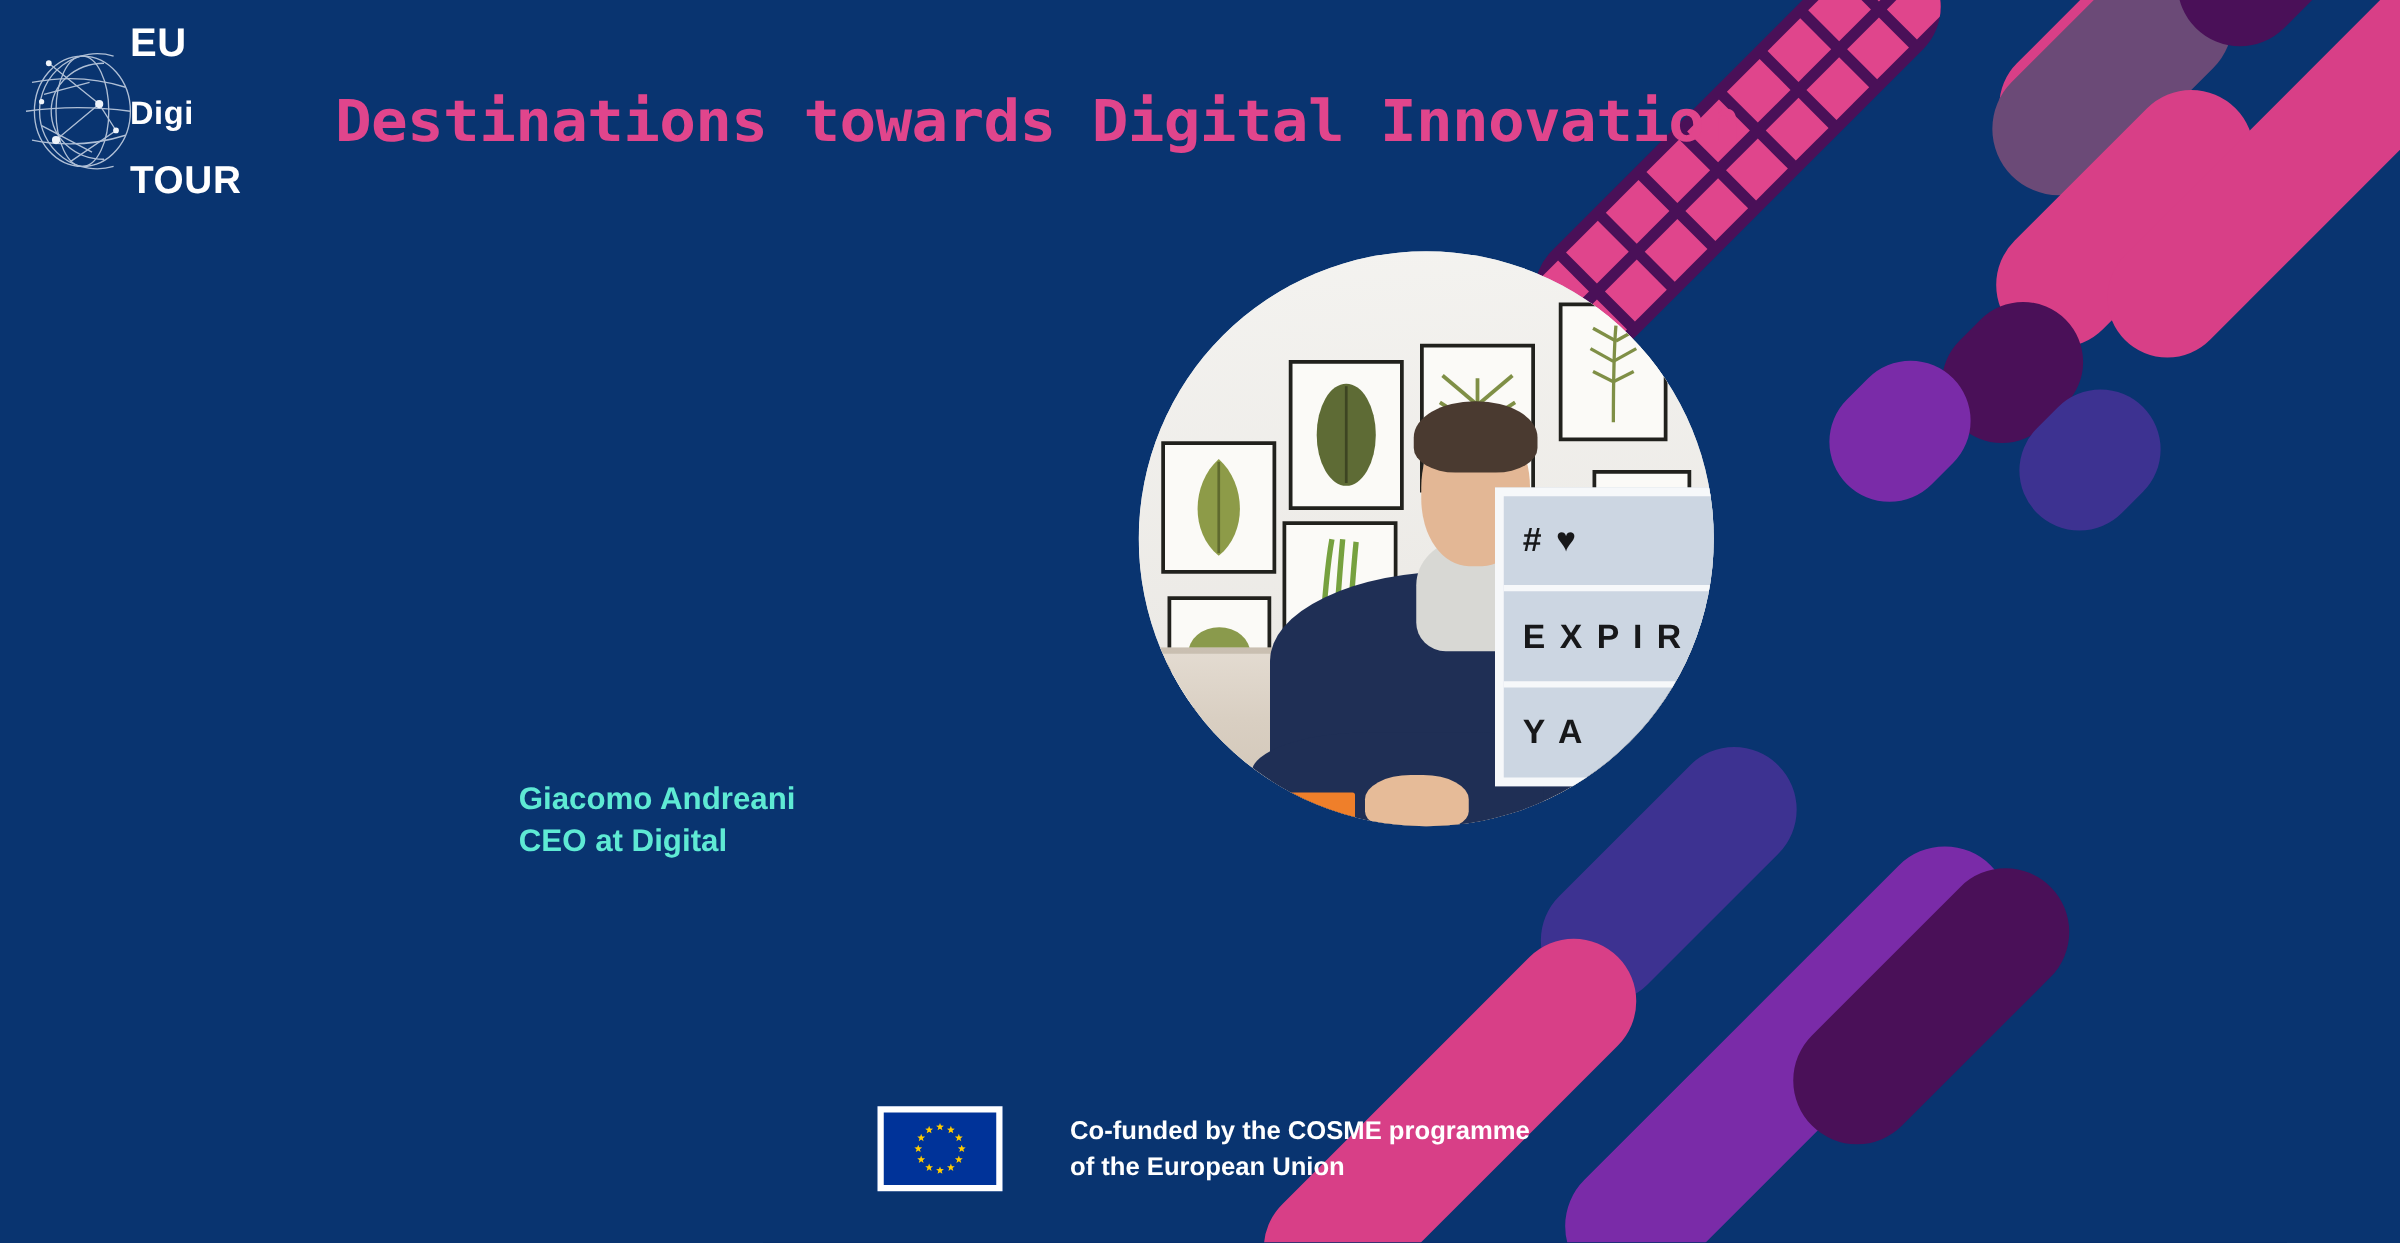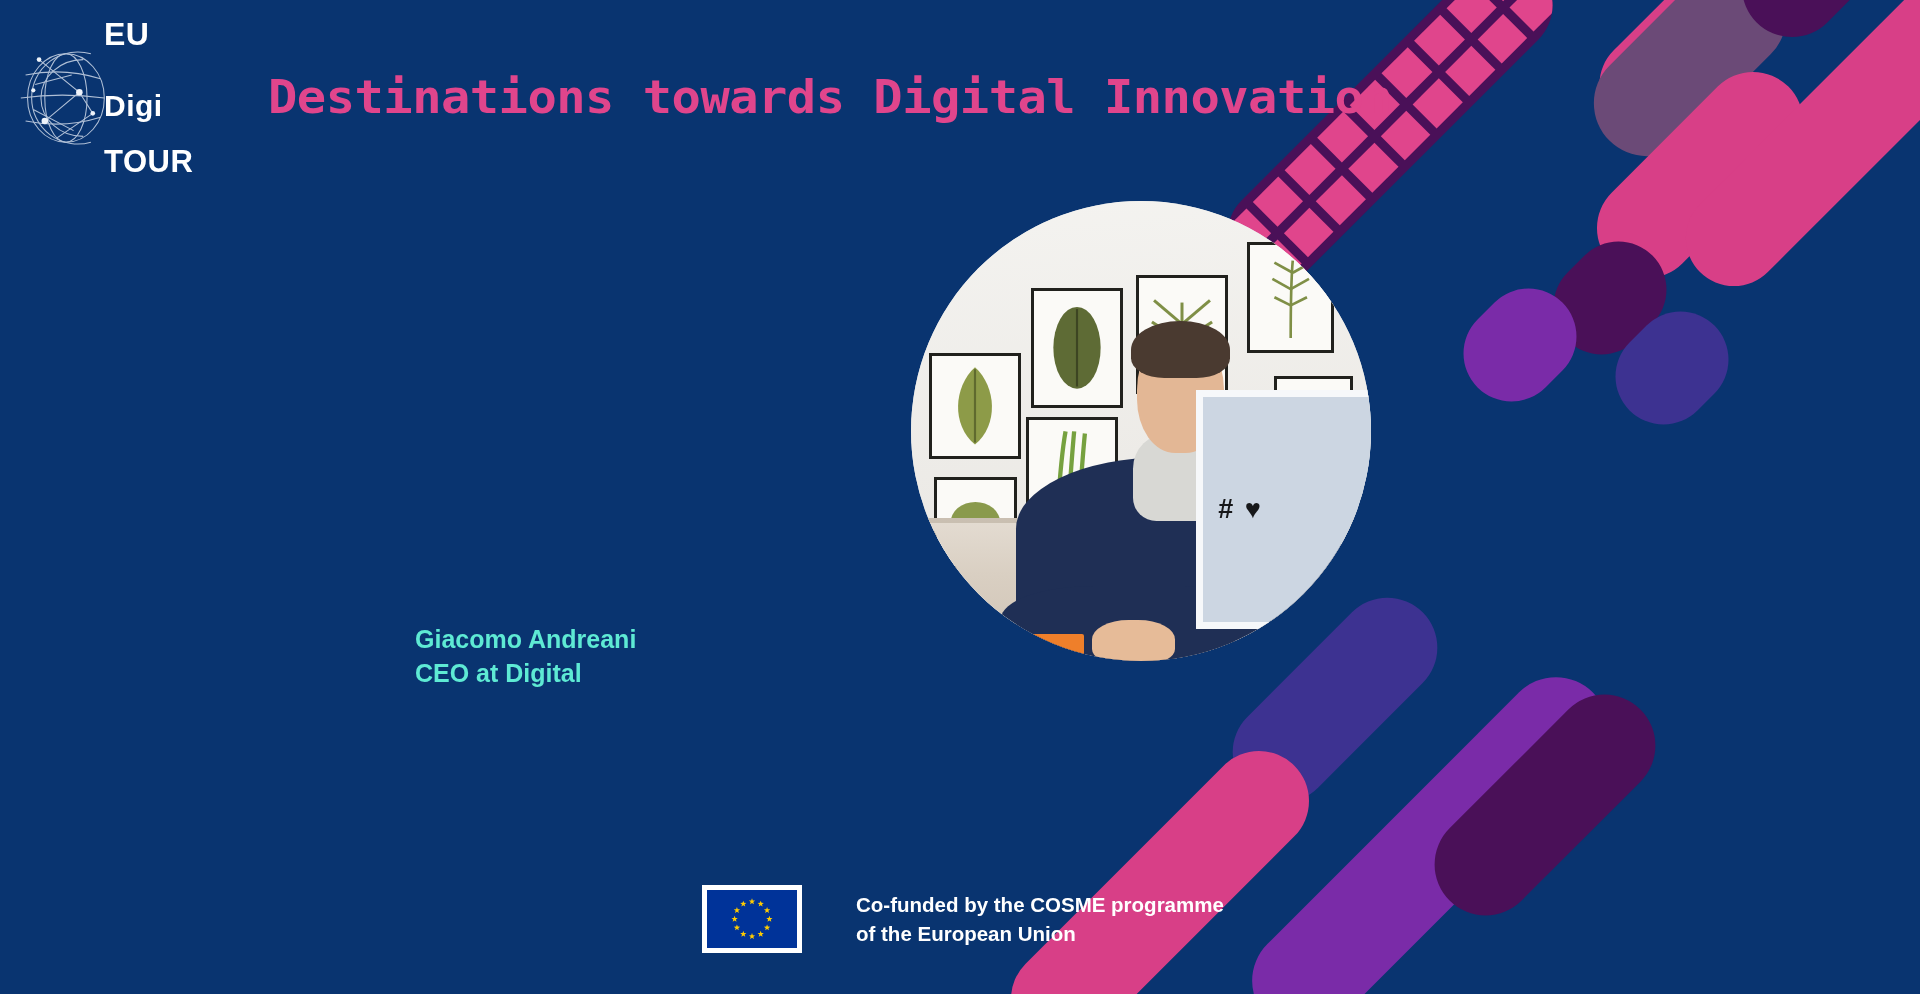--- a/index.html
+++ b/index.html
@@ -65,21 +65,21 @@
     flex-direction: column;
     color: #ffffff;
     font-weight: bold;
     line-height: 1.0;
     letter-spacing: 0.5px;
     margin-left: -10px;
     gap: 22px;
   }
   .logo-words span { display: block; }
   .logo-eu   { font-size: 32px; }
-  .logo-digi { font-size: 30px; margin-top: 19px; }
+  .logo-digi { font-size: 26px; margin-top: 5px; }
   .logo-tour { font-size: 31px; margin-top: 3px; }
 
   
   .headline {
     position: absolute;
     left: 268px;
     top: 70px;
     width: 1120px;
     color: #e0458c;
     font-family: "DejaVu Sans Mono", "Liberation Mono", monospace;
@@ -438,20 +438,22 @@
       <div class="ph-neck"></div>
       <div class="ph-head"></div>
       <div class="ph-hair"></div>
       <div class="ph-arm"></div>
       <div class="ph-hand"></div>
       <div class="ph-book"></div>
     </div>
 
     <div class="lightbox">
       <div class="lb-row">#  ♥</div>
+      <div class="lb-row">E X P I R</div>
+      <div class="lb-row">Y A</div>
     </div>
   </div>
 
   <div class="funding">
     <div class="eu-flag">
       <svg viewBox="0 0 90 60">
         <g fill="#ffcc00" id="eustars">
             <polygon points="45,8.6 45.83935734027365,10.844723732032575 48.23359215540352,10.949342219125178 46.35810870526948,12.441276267967424 46.99846985779441,14.750657780874821 45,13.428 43.00153014220559,14.750657780874821 43.64189129473052,12.441276267967424 41.76640784459648,10.94934221912518 44.16064265972635,10.844723732032575"></polygon>
             <polygon points="54,11.011542731880104 54.83935734027365,13.256266463912679 57.23359215540352,13.360884951005282 55.35810870526948,14.852818999847528 55.99846985779441,17.162200512754925 54,15.839542731880105 52.00153014220559,17.162200512754925 52.64189129473052,14.852818999847528 50.76640784459648,13.360884951005284 53.16064265972635,13.256266463912679"></polygon>
             <polygon points="60.588457268119896,17.6 61.42781460839355,19.844723732032577 63.82204942352342,19.949342219125178 61.946565973389376,21.441276267967424 62.58692712591431,23.75065778087482 60.588457268119896,22.428 58.589987410325485,23.75065778087482 59.230348562850416,21.441276267967424 57.354865112716375,19.949342219125178 59.749099927846245,19.844723732032577"></polygon>

